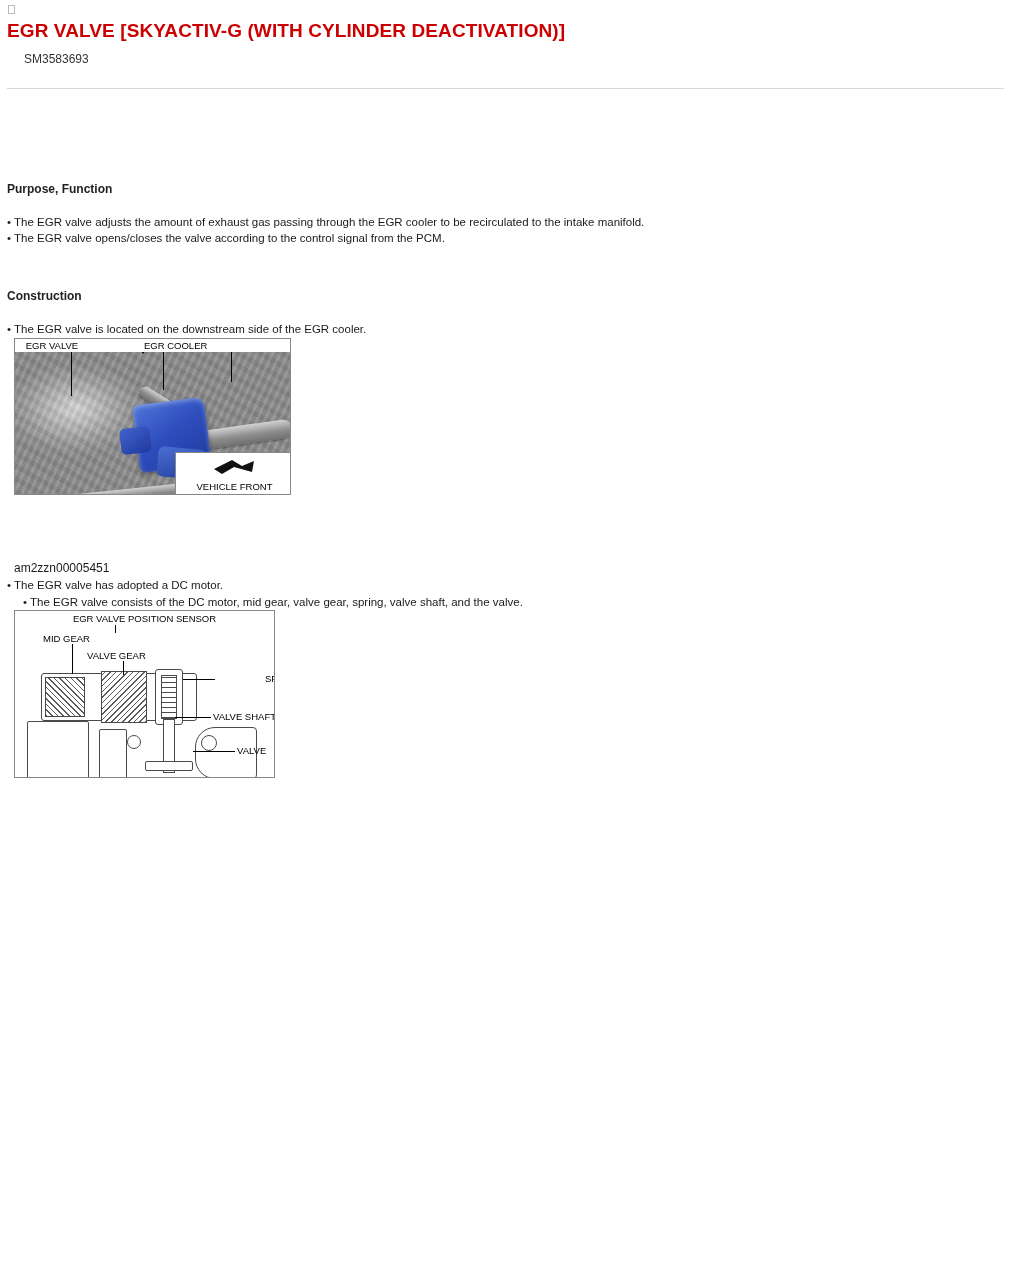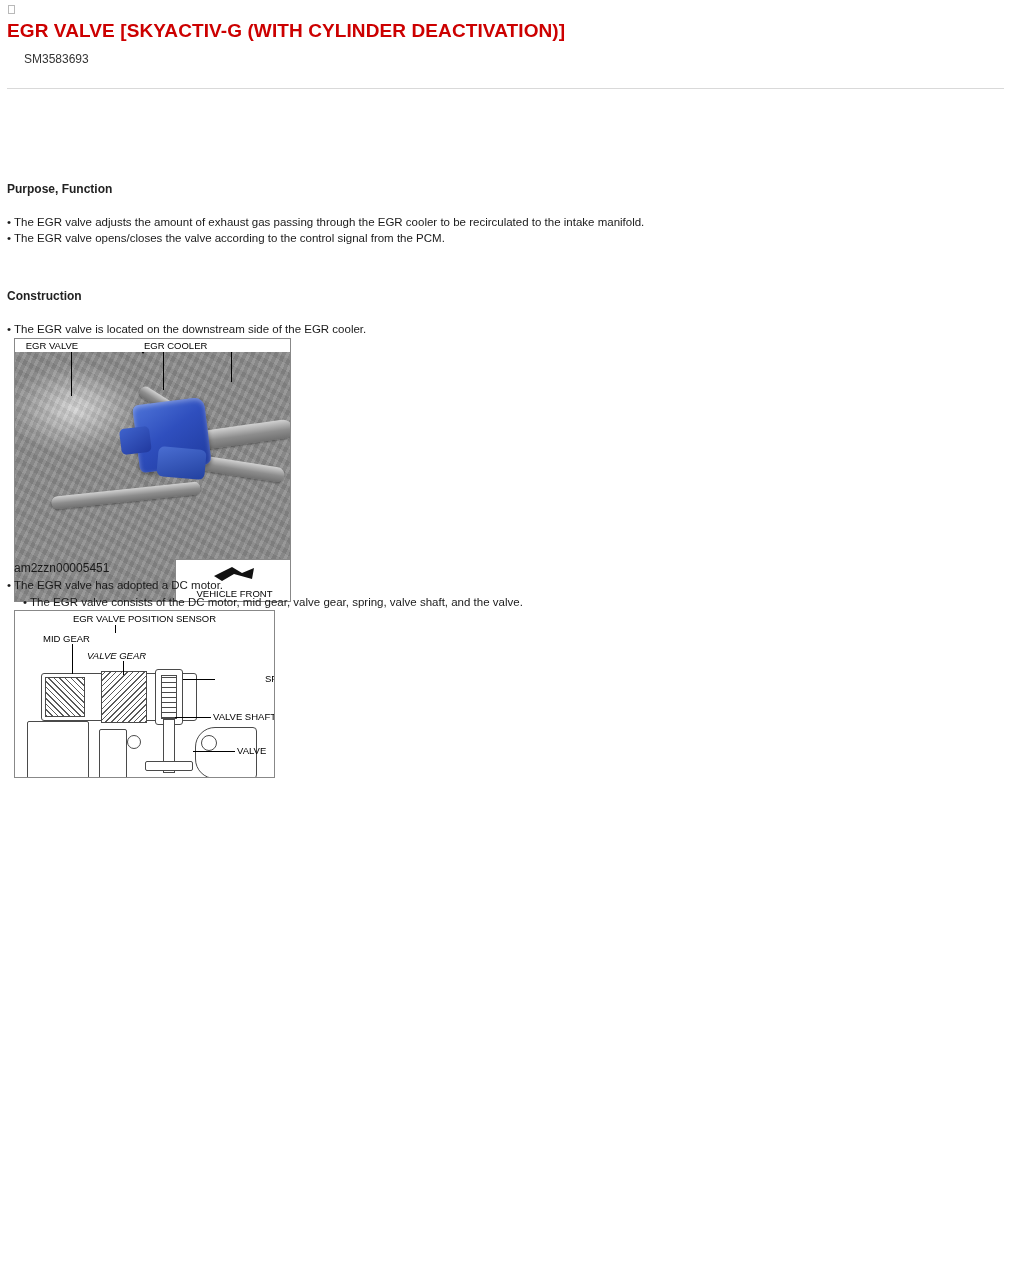--- a/index.html
+++ b/index.html
@@ -85,21 +85,21 @@
     font-size: 12px;
     color: #1a1a1a;
   }
 
   
   .fig1 {
     position: absolute;
     left: 14px;
     top: 338px;
     width: 277px;
-    height: 264px;
+    height: 157px;
     border: 1px solid #888888;
     box-sizing: border-box;
     overflow: hidden;
     background: #9a9a9a;
   }
   .fig1-photo {
     position: absolute;
     inset: 0;
     background:
       radial-gradient(ellipse 70px 46px at 60px 70px, #d6d6d6 0%, #9c9c9c 70%, #8a8a8a 100%),
@@ -238,21 +238,21 @@
     font-size: 9.5px;
     color: #000000;
   }
   .f2-lbl {
     position: absolute;
     font-size: 9.5px;
     color: #000000;
     white-space: nowrap;
   }
   .f2-midgear { left: 28px; top: 22px; }
-  .f2-valvegear { left: 72px; top: 39px; font-style: italic; }
+  .f2-valvegear { left: 72px; top: 39px; }
   .f2-spring { left: 202px; top: 62px; margin-left: 48px; }
   .f2-shaft { left: 198px; top: 100px; }
   .f2-valve { left: 222px; top: 134px; }
   .f2-line { position: absolute; background: #000000; }
   .mech {
     position: absolute;
     border: 1px solid #4a4a4a;
     box-sizing: border-box;
     background: #ffffff;
   }

